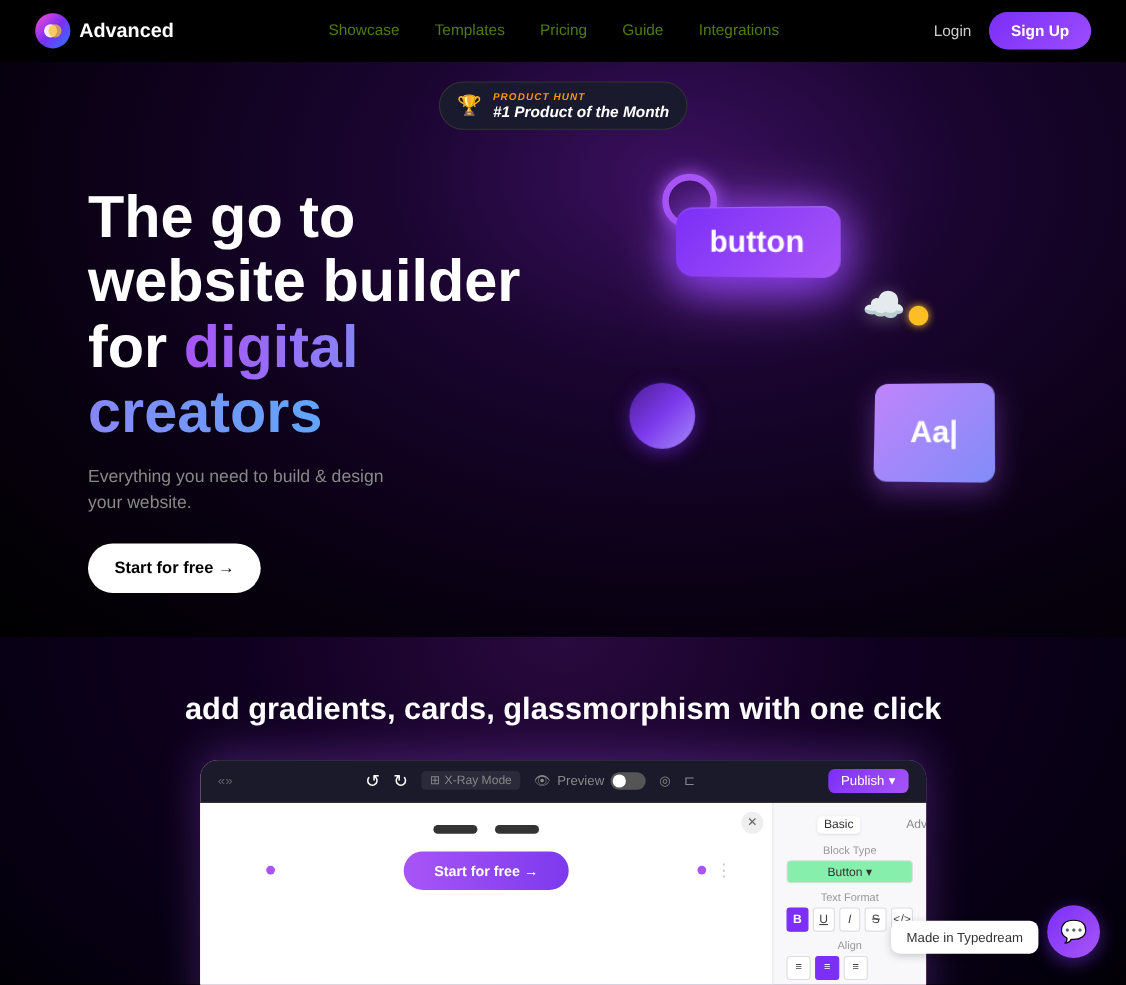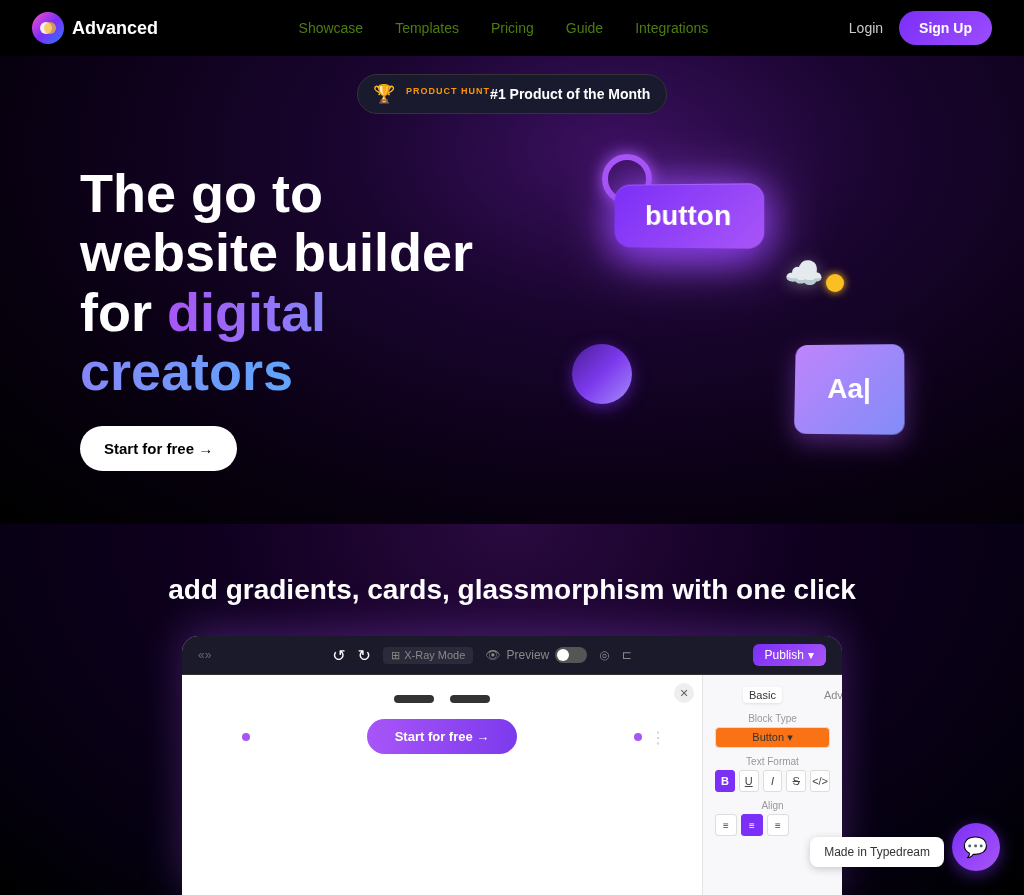--- a/index.html
+++ b/index.html
@@ -94,21 +94,22 @@
       width: fit-content;
       margin: 18px auto 0;
       position: relative;
       z-index: 5;
     }
     .ph-trophy {
       font-size: 18px;
     }
     .ph-text {
       display: flex;
-      flex-direction: row;
+      flex-direction: column;
+      font-style: italic;
     }
     .ph-label {
       font-size: 9px;
       color: #ff9500;
       font-weight: 700;
       letter-spacing: 1px;
       text-transform: uppercase;
     }
     .ph-title {
       font-size: 14px;
@@ -448,21 +449,21 @@
     .panel-field {
       margin-bottom: 8px;
     }
     .panel-label {
       font-size: 10px;
       color: #999;
       margin-bottom: 3px;
     }
     .panel-select {
       width: 100%;
-      background: #f97316;
+      background: #86efac;
       border: 1px solid #ddd;
       border-radius: 4px;
       padding: 3px 6px;
       font-size: 11px;
       color: #333;
     }
     .panel-format-buttons {
       display: flex;
       gap: 4px;
       margin-bottom: 8px;
@@ -566,20 +567,21 @@
   </div>
 
   <div class="hero-content">
     <div class="hero-text">
       <h1 class="hero-heading">
         <span>The go to</span><br>
         <span>website builder</span><br>
         <span>for</span>
         <span class="gradient-text">digital creators</span>
       </h1>
+      <p class="hero-subtext">Everything you need to build &amp; design your website.</p>
       <button class="hero-cta">Start for free →</button>
     </div>
 
     <div class="hero-visual">
       <div class="visual-ring"></div>
       <div class="visual-button-pill">button</div>
       <div class="visual-cloud">☁️</div>
       <div class="visual-dot-yellow"></div>
       <div class="visual-sphere"></div>
       <div class="visual-aa-card">Aa|</div>

